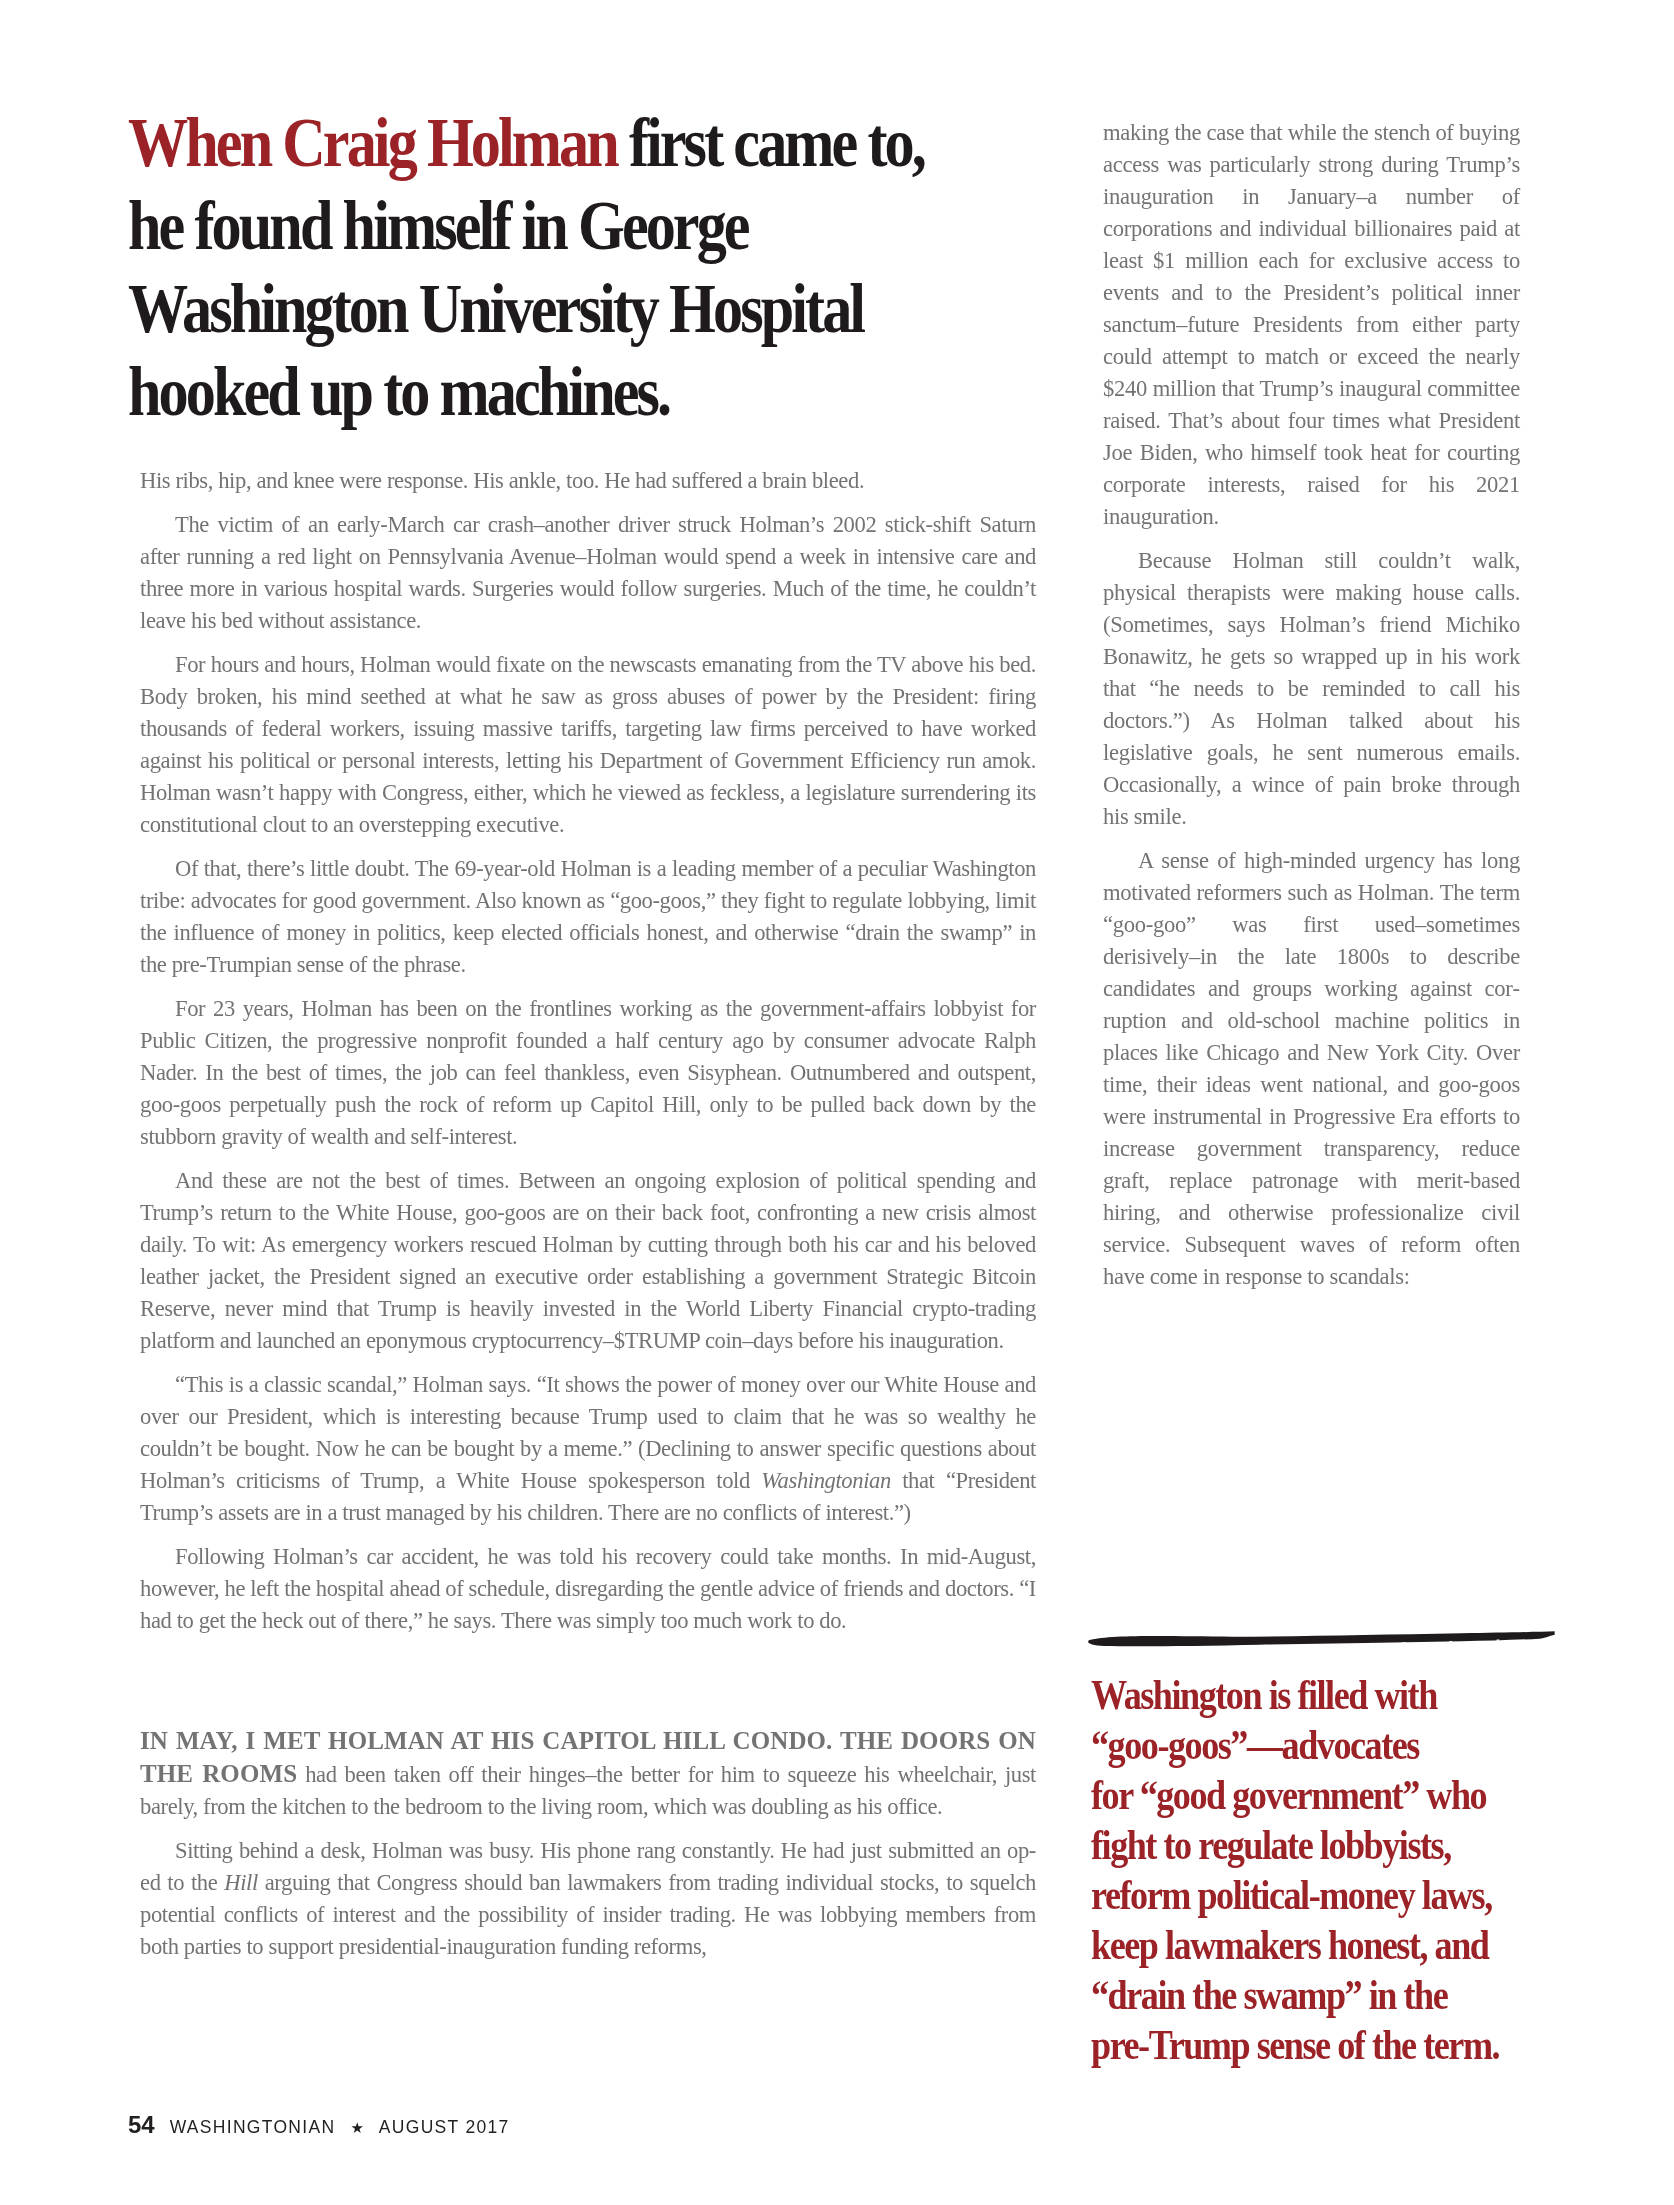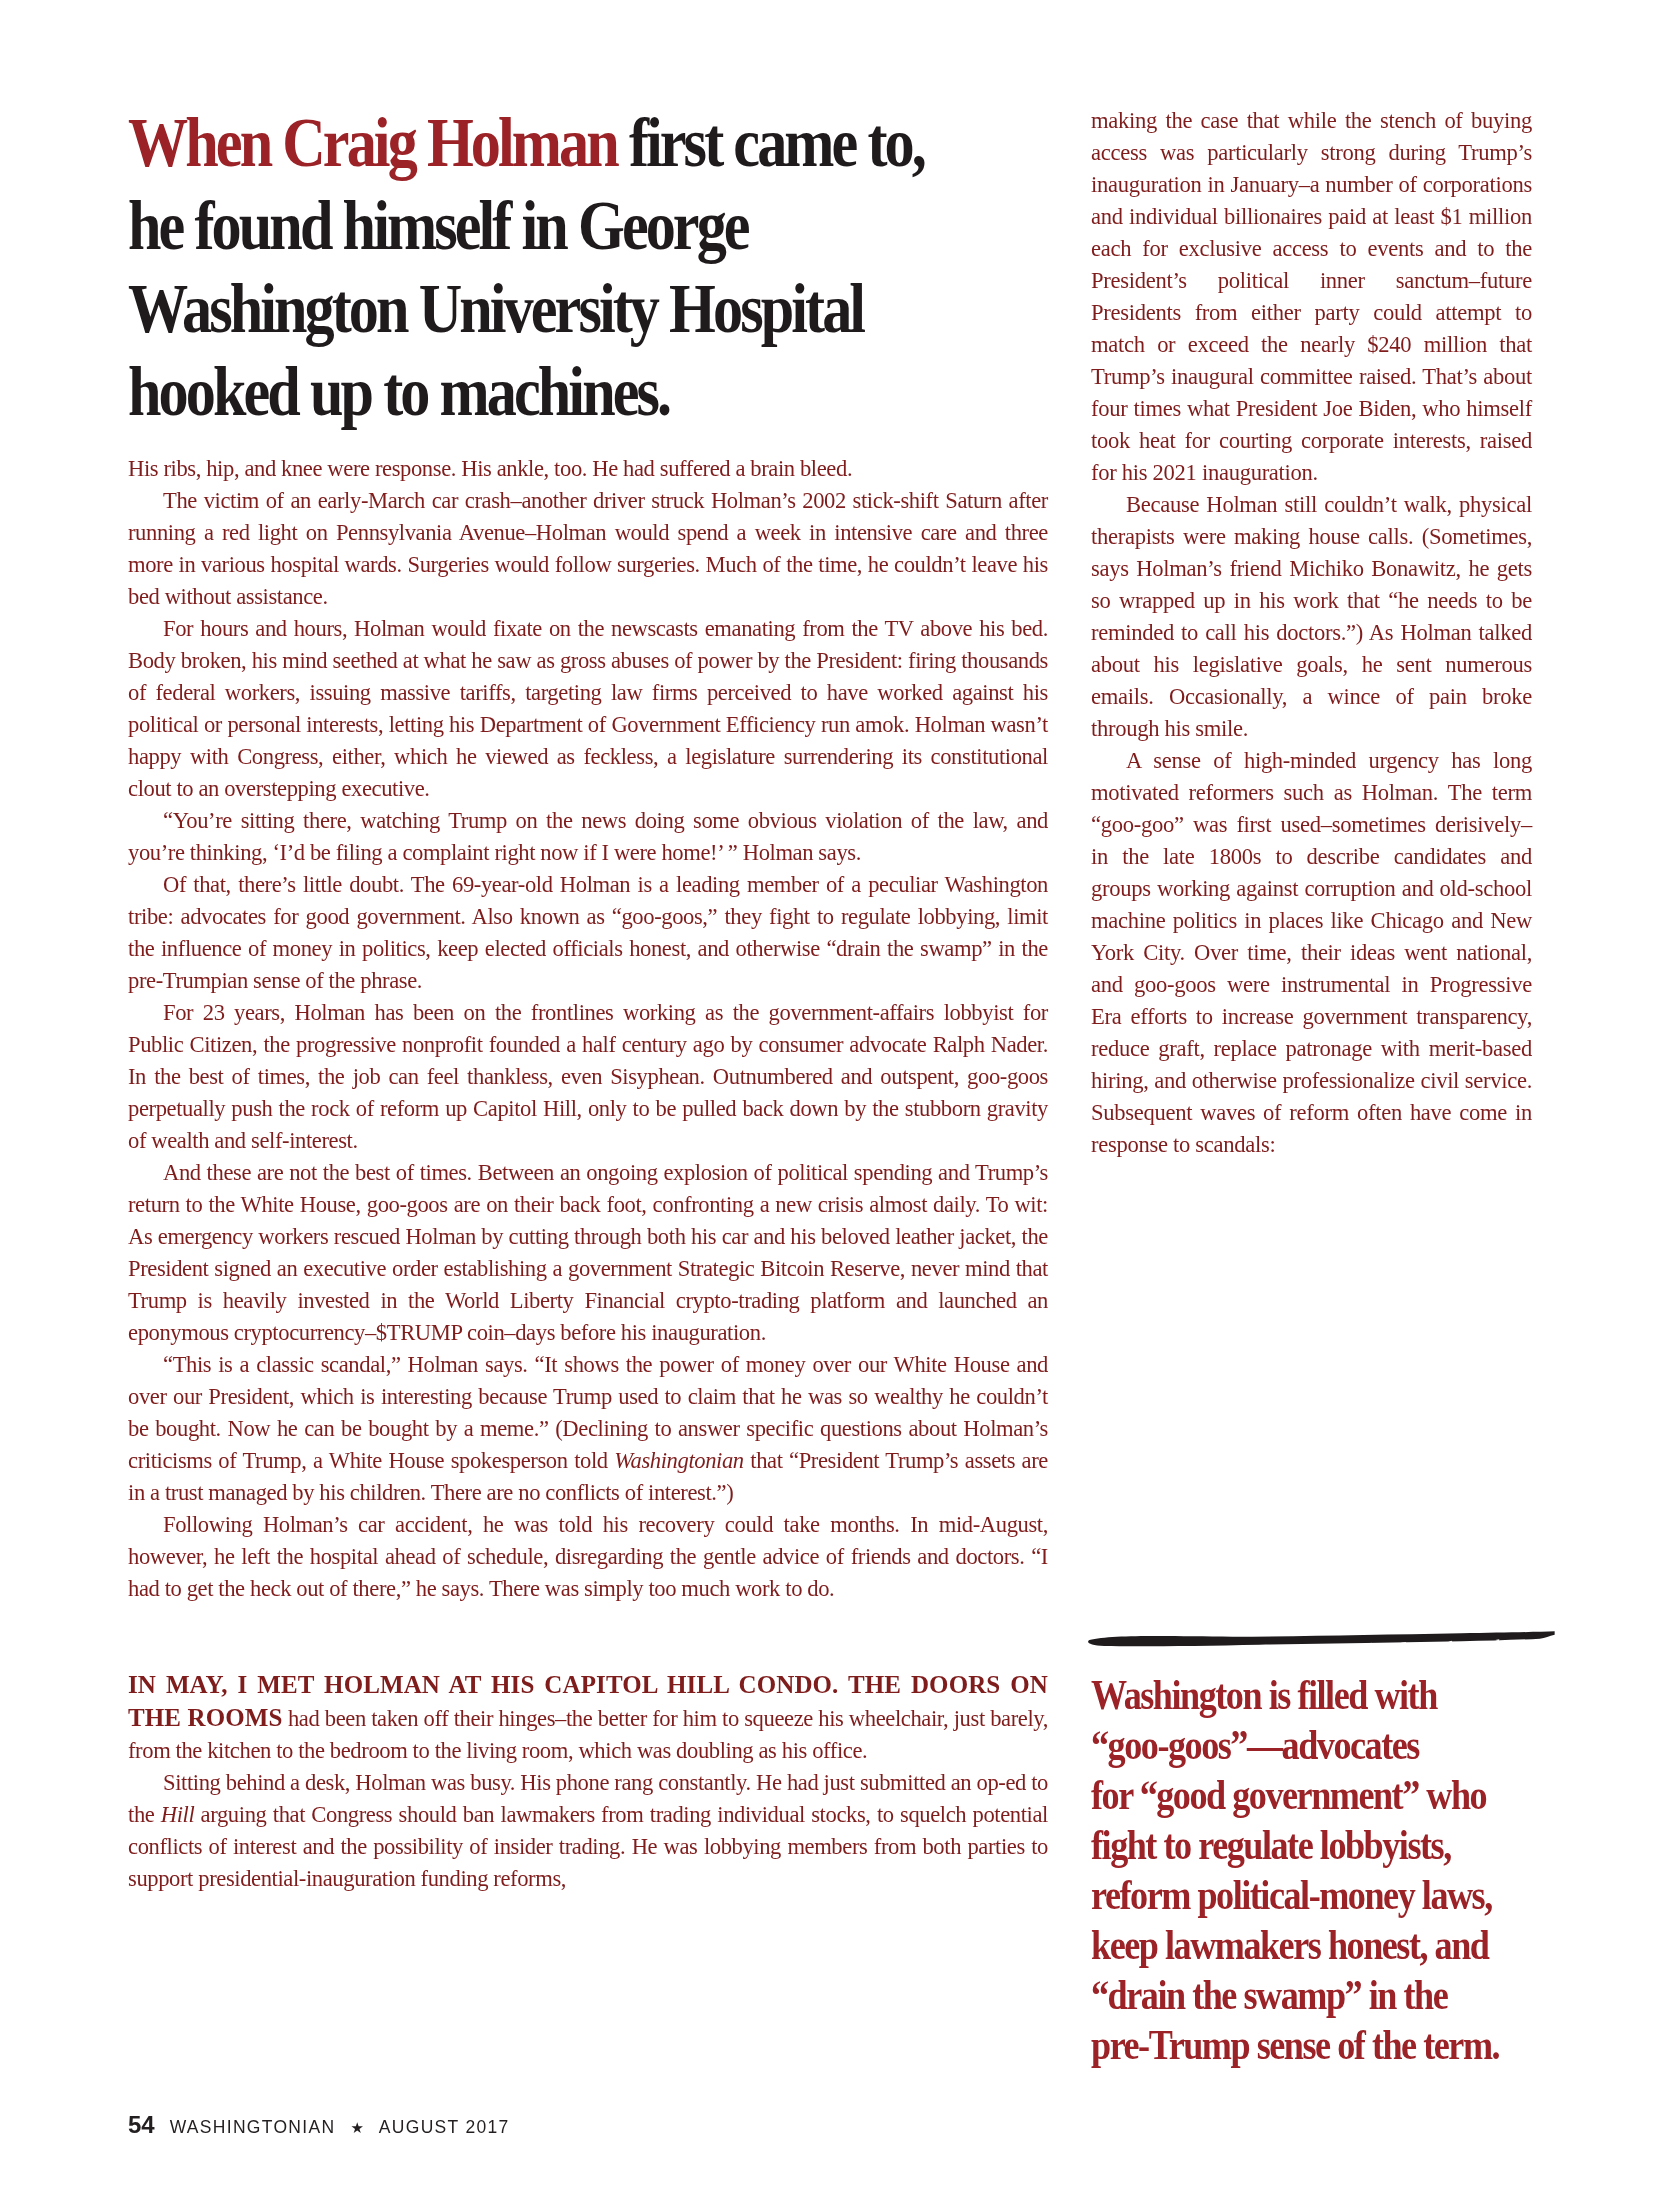--- a/index.html
+++ b/index.html
@@ -16,22 +16,22 @@
   .headline .accent { color: #9b2226; }
 
   .col-left {
     position: absolute; left: 128px; top: 453px; width: 920px;
   }
   .col-right {
     position: absolute; left: 1091px; top: 105px; width: 441px;
   }
   .body-text p {
     font-family: "Liberation Serif", "DejaVu Serif", serif;
-    font-size: 22.6px; line-height: 32px; margin: 0;
-    text-align: justify; text-indent: 35px; color: #7f1d1d;
+    font-size: 22.6px; line-height: 32px; margin: 12px;
+    text-align: justify; text-indent: 35px; color: #737373;
     letter-spacing: -0.4px; hyphens: manual;
   }
   .body-text p.noindent { text-indent: 0; }
   .col-right.body-text p { letter-spacing: -0.3px; }
 
   .lede-caps {
     font-family: Liberation Serif, serif;
     font-weight: bold; font-size: 25px; letter-spacing: 0.1px;
   }
   .section-break { height: 64px; }
@@ -62,21 +62,20 @@
 <body>
 
 <div class="page">
 
   <h1 class="headline"><span class="accent">When Craig Holman</span><span> first came to, he found himself in George Washington University Hospital hooked up to machines.</span></h1>
 
   <div class="col-left body-text">
     <p class="noindent">His ribs, hip, and knee were response. His ankle, too. He had suffered a brain bleed.</p>
     <p>The victim of an early-March car crash–another driver struck Holman’s 2002 stick-shift Saturn after running a red light on Pennsylvania Avenue–Holman would spend a week in intensive care and three more in various hospital wards. Surgeries would follow surgeries. Much of the time, he couldn’t leave his bed without assistance.</p>
     <p>For hours and hours, Holman would fixate on the newscasts emanating from the TV above his bed. Body broken, his mind seethed at what he saw as gross abuses of power by the President: firing thousands of federal workers, issuing massive tariffs, targeting law firms perceived to have worked against his political or personal interests, letting his Department of Government Efficiency run amok. Holman wasn’t happy with Congress, either, which he viewed as feckless, a legislature surrendering its constitutional clout to an overstepping executive.</p>
-    <p>“You’re sitting there, watching Trump on the news doing some obvious violation of the law, and you’re thinking, ‘I’d be filing a complaint right now if I were home!’ ” Holman says.</p>
     <p>Of that, there’s little doubt. The 69-year-old Holman is a leading member of a peculiar Washington tribe: advocates for good government. Also known as “goo-goos,” they fight to regulate lobbying, limit the influence of money in politics, keep elected officials honest, and otherwise “drain the swamp” in the pre-Trumpian sense of the phrase.</p>
     <p>For 23 years, Holman has been on the frontlines working as the government-affairs lob­byist for Public Citizen, the progressive nonprofit founded a half century ago by consumer advocate Ralph Nader. In the best of times, the job can feel thankless, even Sisyphean. Outnumbered and outspent, goo-goos perpetually push the rock of reform up Capitol Hill, only to be pulled back down by the stubborn gravity of wealth and self-interest.</p>
     <p>And these are not the best of times. Between an ongoing explosion of political spend­ing and Trump’s return to the White House, goo-goos are on their back foot, confronting a new crisis almost daily. To wit: As emergency workers rescued Holman by cutting through both his car and his beloved leather jacket, the President signed an executive order establishing a government Strategic Bitcoin Reserve, never mind that Trump is heavily invested in the World Liberty Financial crypto-trading platform and launched an eponymous cryptocurrency–$TRUMP coin–days before his inauguration.</p>
     <p><span>“This is a classic scandal,” Holman says. “It shows the power of money over our White House and over our President, which is interesting because Trump used to claim that he was so wealthy he couldn’t be bought. Now he can be bought by a meme.” (Declining to answer specific questions about Holman’s criticisms of Trump, a White House spokes­person told </span><em>Washingtonian</em><span> that “President Trump’s assets are in a trust managed by his children. There are no conflicts of interest.”)</span></p>
     <p>Following Holman’s car accident, he was told his recovery could take months. In mid-August, however, he left the hospital ahead of schedule, disregarding the gentle advice of friends and doctors. “I had to get the heck out of there,” he says. There was simply too much work to do.</p>
 
     <div class="section-break"></div>
 
     <p class="noindent"><span class="lede-caps">IN MAY, I MET HOLMAN AT HIS CAPITOL HILL CONDO. THE DOORS ON THE ROOMS</span><span> had been taken off their hinges–the better for him to squeeze his wheelchair, just barely, from the kitchen to the bedroom to the living room, which was doubling as his office.</span></p>
     <p><span>Sitting behind a desk, Holman was busy. His phone rang constantly. He had just submitted an op-ed to the </span><em>Hill</em><span> arguing that Congress should ban lawmakers from trading individual stocks, to squelch potential conflicts of interest and the possibility of insider trading. He was lobbying members from both parties to support presidential-inauguration funding reforms,</span></p>

